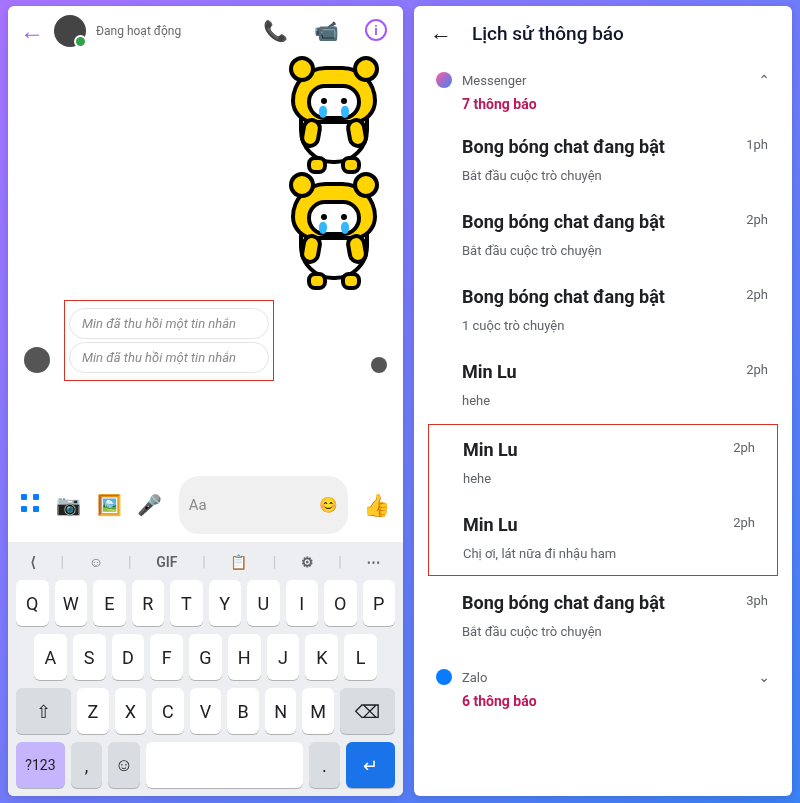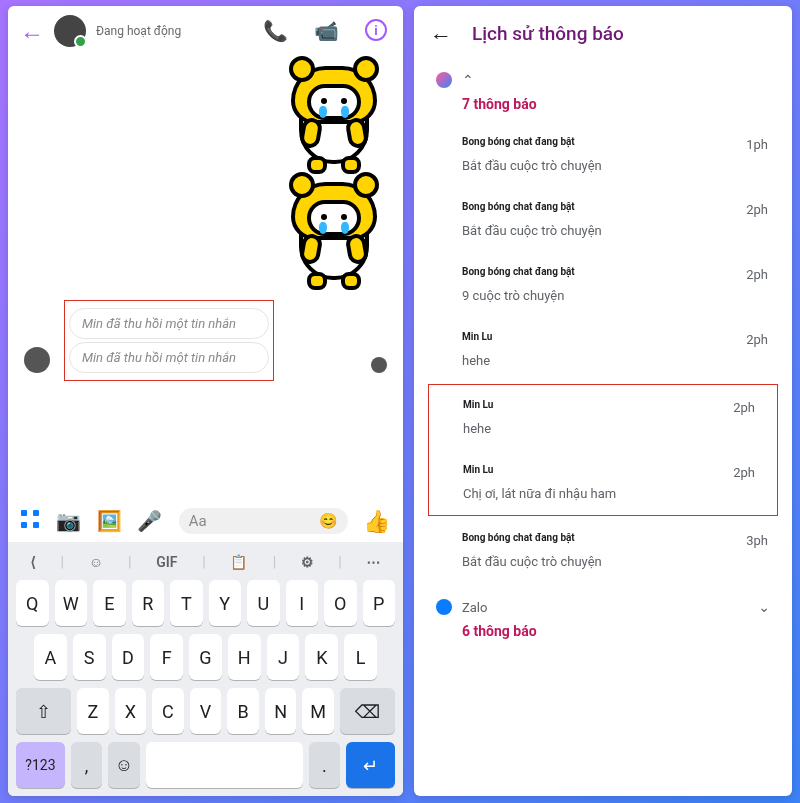--- a/index.html
+++ b/index.html
@@ -86,21 +86,21 @@
   .row-with-avatars{ display:flex; align-items:flex-end; margin-top:-36px; padding:0 6px;}
   .avatar-tiny{ width:26px; height:26px; border-radius:50%; background:#555; }
   .avatar-tiny.right{ width:16px; height:16px; margin-left:auto; }
 
   .composer{
     display:flex; align-items:center; gap:16px; padding:8px 12px;
   }
   .comp-icon{ color:#0a7cff; font-size:20px; }
   .comp-input{
     flex:1; display:flex; align-items:center; background:#f0f0f0; border-radius:20px;
-    padding:4px 10px; color:#8a8a8a; font-size:15px;
+    padding:20px 10px; color:#8a8a8a; font-size:15px;
   }
   .comp-input .ph{ flex:1; }
   .thumb{ color:#0a7cff; font-size:22px; }
 
   
   .kbd{
     background:#eceef1; padding:6px 4px 8px 4px; display:flex; flex-direction:column; gap:8px;
   }
   .kbd-toolbar{ display:flex; justify-content:space-around; padding:6px 6px 2px 6px; color:#5f6368; font-size:14px; font-weight:600;}
   .kbd-toolbar .sep{ color:#c8c8c8;}
@@ -115,33 +115,33 @@
   .bottom-row .key.sym{ flex:1.4; background:#c4b5fd; font-size:14px;}
   .bottom-row .key.space{ flex:4.5; background:#fff;}
   .bottom-row .key.enter{ flex:1.4; background:#1a73e8; color:#fff;}
   .bottom-row .key.small{ flex:0.9; background:#d9dce1;}
 
   
   .nh-header{
     display:flex; align-items:center; gap:20px; padding:14px 16px 10px 16px;
   }
   .nh-back{ font-size:22px; color:#202124; cursor:pointer;}
-  .nh-title{ font-size:19px; font-weight:500; color:#701a75; }
+  .nh-title{ font-size:19px; font-weight:500; color:#0f172a; }
   .nh-body{ flex:1; overflow:auto; padding:6px 2px;}
   .app-section{ padding:10px 20px 6px 20px;}
   .app-head{ display:flex; align-items:center; gap:10px;}
   .app-ico{ width:16px; height:16px; border-radius:50%; background:linear-gradient(135deg,#ff5ca1,#3b82f6); }
   .app-ico.zalo{ background:#0a7cff;}
   .app-name{ font-size:13px; color:#5f6368; flex:1;}
   .chev{ font-size:14px; color:#5f6368;}
   .app-sub{ padding:8px 0 4px 26px; font-size:14px; font-weight:700; color:#be185d;}
   .notif{
     padding:14px 20px 14px 46px; position:relative;
   }
-  .notif .ttl{ font-size:10px; font-weight:700; color:#202124; }
+  .notif .ttl{ font-size:18px; font-weight:700; color:#202124; }
   .notif .sub{ font-size:13px; color:#5f6368; margin-top:11px;}
   .notif .time{ position:absolute; right:22px; top:15px; font-size:13px; color:#5f6368;}
   .hl-box{
     border:1.5px solid #d93025; margin:2px 12px;
   }
 </style>
 </head>
 <body>
 
 <div class="phone phone-left">
@@ -284,38 +284,39 @@
 
 <div class="phone phone-right">
   <div class="nh-header">
     <span class="nh-back">←</span>
     <span class="nh-title">Lịch sử thông báo</span>
   </div>
   <div class="nh-body">
     <div class="app-section">
       <div class="app-head">
         <div class="app-ico"></div>
+        <div class="app-name">Messenger</div>
         <div class="chev">⌃</div>
       </div>
       <div class="app-sub">7 thông báo</div>
     </div>
 
     <div class="notif">
       <div class="ttl">Bong bóng chat đang bật</div>
       <div class="sub">Bắt đầu cuộc trò chuyện</div>
       <div class="time">1ph</div>
     </div>
     <div class="notif">
       <div class="ttl">Bong bóng chat đang bật</div>
       <div class="sub">Bắt đầu cuộc trò chuyện</div>
       <div class="time">2ph</div>
     </div>
     <div class="notif">
       <div class="ttl">Bong bóng chat đang bật</div>
-      <div class="sub">9 cuộc trò chuyện</div>
+      <div class="sub">1 cuộc trò chuyện</div>
       <div class="time">2ph</div>
     </div>
     <div class="notif">
       <div class="ttl">Min Lu</div>
       <div class="sub">hehe</div>
       <div class="time">2ph</div>
     </div>
 
     <div class="hl-box">
       <div class="notif" style="padding-left:34px;">

